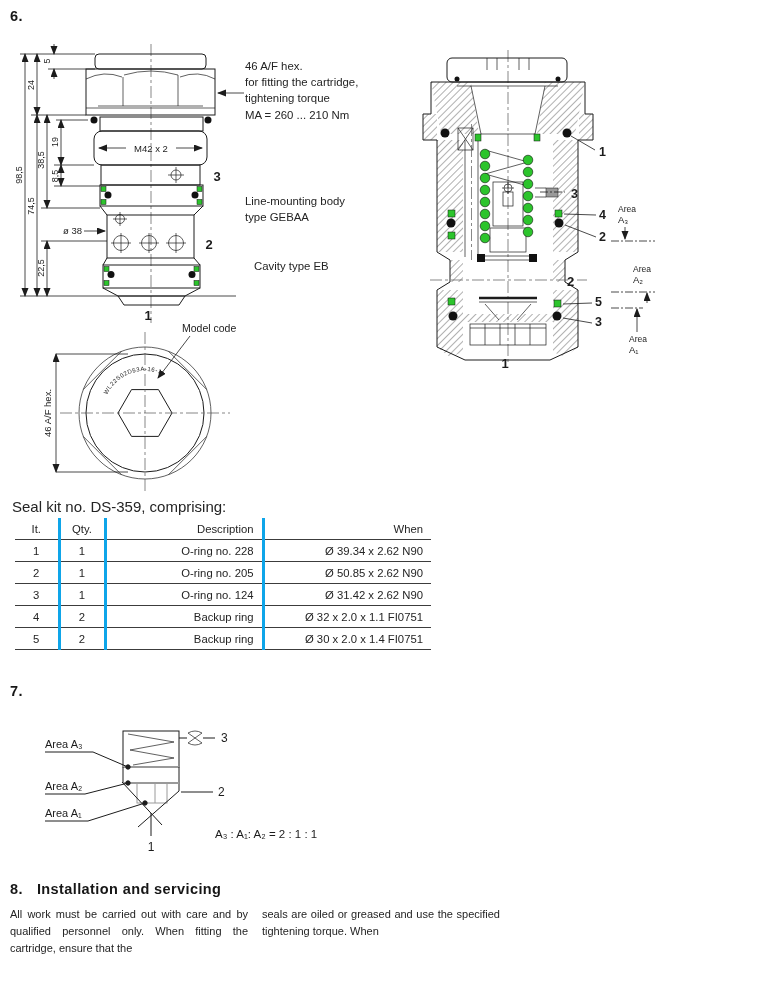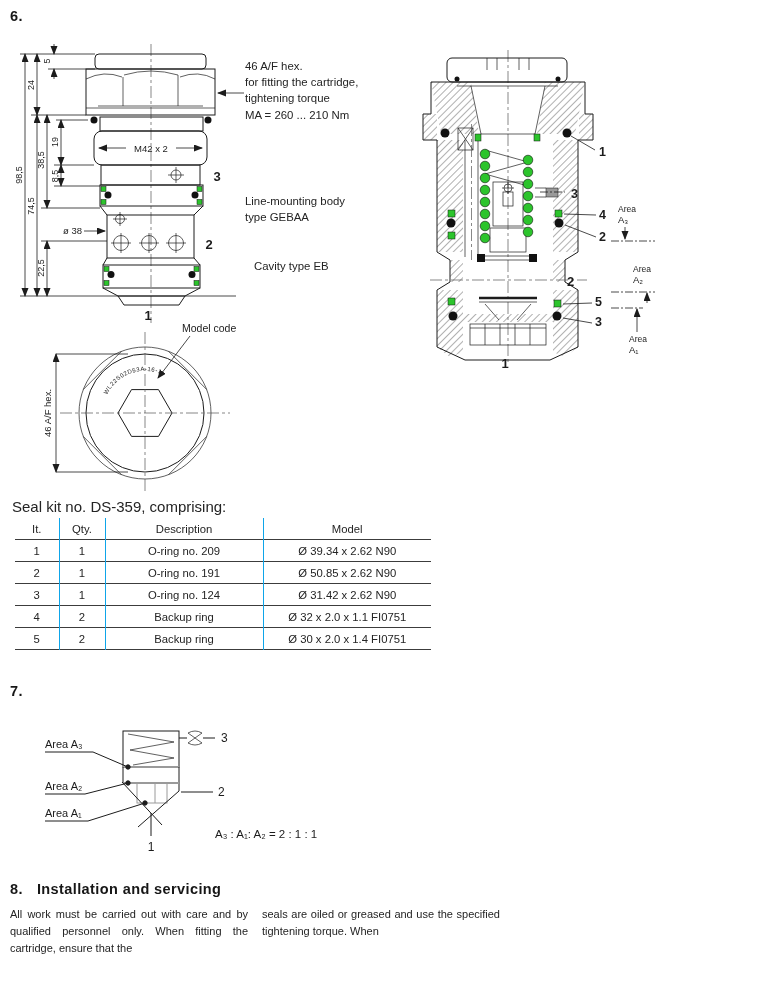--- a/index.html
+++ b/index.html
@@ -17,23 +17,23 @@
   .gray{stroke:#9a9a9a;fill:none;stroke-width:1.8;}
   .grayline{stroke:#9a9a9a;fill:none;stroke-width:1;}
   .dimtxt{font-size:9px;}
   .lbl{font-size:13px;font-weight:bold;}
   .lbl2{font-size:12.5px;font-weight:600;}
   .areatxt{font-size:8.5px;}
   .areasub{font-size:9.5px;}
   table.sealkit{position:absolute;left:15px;top:518px;border-collapse:collapse;font-size:11.3px;color:#242424;}
   table.sealkit th,table.sealkit td{height:21px;padding:0 8px;font-weight:normal;white-space:nowrap;}
   table.sealkit tr{border-bottom:1px solid #3c3c3c;}
-  table.sealkit .vline{border-right:1px solid #0ea5e9;}
+  table.sealkit .vline{border-right:3px solid #0ea5e9;}
   table.sealkit .c{text-align:center;}
-  table.sealkit .l{text-align:center;}
+  table.sealkit .l{text-align:right;}
   .col8{position:absolute;font-size:11px;line-height:1.55;text-align:justify;color:#242424;}
 </style>
 </head>
 <body>
 
 <div id="page">
 
   <div class="h" style="left:10px;top:8px">
     <span>6.</span>
   </div>
@@ -294,32 +294,32 @@
         <col style="width:44px">
         <col style="width:46px">
         <col style="width:158px">
         <col style="width:168px">
       </colgroup>
     <tbody>
         <tr>
       <th class="vline c">It.</th>
       <th class="vline c">Qty.</th>
       <th class="vline l">Description</th>
-      <th class="l">Model</th>
+      <th class="l">When</th>
     </tr>
     <tr>
       <td class="vline c">1</td>
       <td class="vline c">1</td>
-      <td class="vline l">O-ring no. 209</td>
+      <td class="vline l">O-ring no. 228</td>
       <td class="l">Ø 39.34 x 2.62 N90</td>
     </tr>
     <tr>
       <td class="vline c">2</td>
       <td class="vline c">1</td>
-      <td class="vline l">O-ring no. 191</td>
+      <td class="vline l">O-ring no. 205</td>
       <td class="l">Ø 50.85 x 2.62 N90</td>
     </tr>
     <tr>
       <td class="vline c">3</td>
       <td class="vline c">1</td>
       <td class="vline l">O-ring no. 124</td>
       <td class="l">Ø 31.42 x 2.62 N90</td>
     </tr>
     <tr>
       <td class="vline c">4</td>

